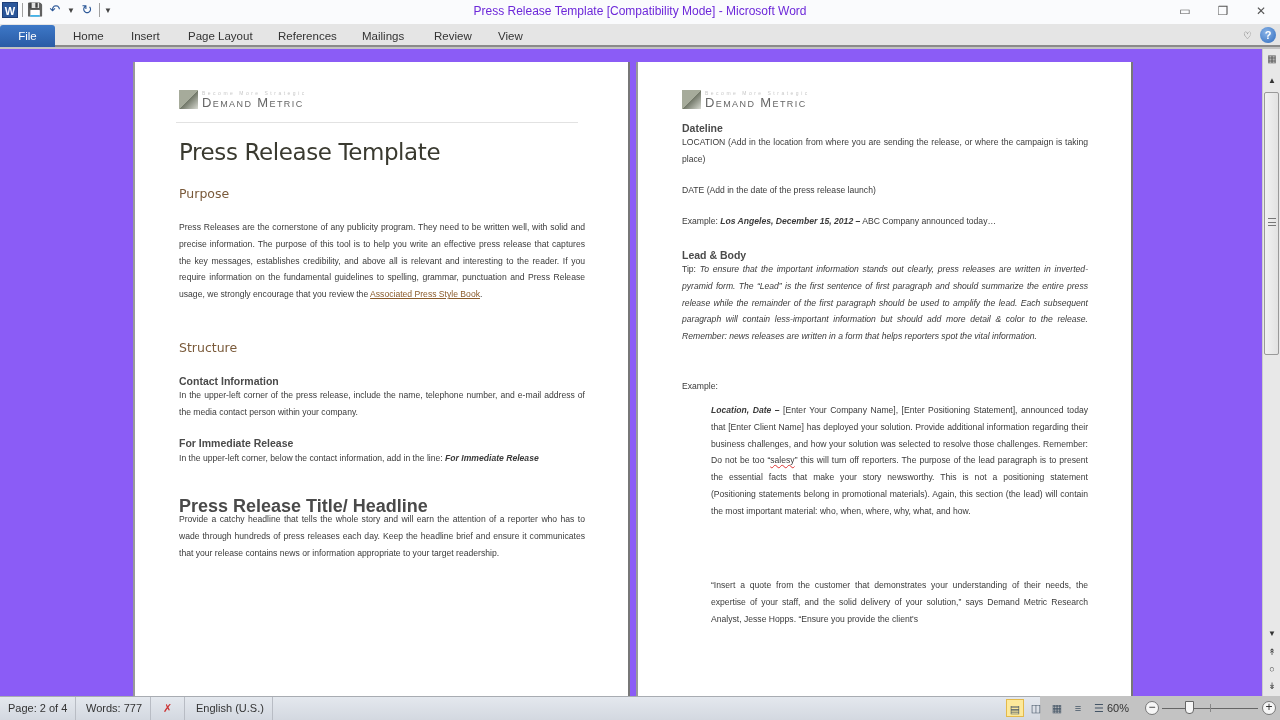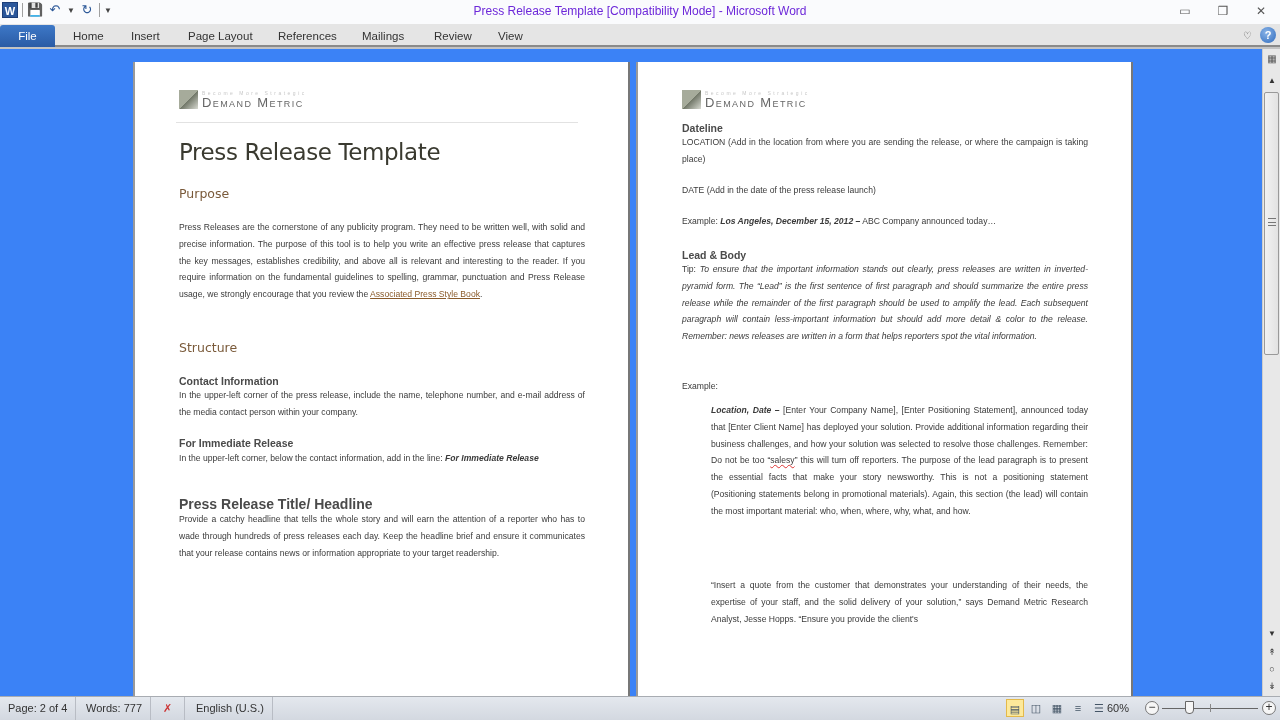--- a/index.html
+++ b/index.html
@@ -19,56 +19,56 @@
 
   
   .tabbar { position: absolute; left: 0; top: 24px; width: 1280px; height: 23px; background: #e5e5e5; border-bottom: 2px solid #8a8a8a; }
   .tab { position: absolute; top: 3px; height: 20px; font-size: 11.5px; color: #333; line-height: 18px; }
   .tab-file { left: 0; top: 1px; width: 55px; height: 22px; background: linear-gradient(#3d78c7, #2a5ba5); color: #fff; text-align: center; line-height: 22px; border-radius: 3px 3px 0 0; }
   .ribbon-right { position: absolute; right: 4px; top: 3px; display: flex; gap: 8px; align-items: center; }
   .chev { font-size: 10px; color: #555; }
   .help { width: 16px; height: 16px; border-radius: 50%; background: radial-gradient(circle at 40% 35%, #8ab4e8, #2f6bbd); color: #fff; font-size: 11px; font-weight: bold; text-align: center; line-height: 16px; }
 
   
-  .workspace { position: absolute; left: 0; top: 49px; width: 1262px; height: 647px; background: #3b82f6; overflow: hidden; }
+  .workspace { position: absolute; left: 0; top: 49px; width: 1262px; height: 647px; background: #8b5cf6; overflow: hidden; }
   .page { position: absolute; top: 13px; width: 493px; height: 660px; background: #fff; box-shadow: 2px 0 0 #777, -2px 0 0 #999; }
   .page-left { left: 135px; }
   .page-right { left: 638px; }
 
   .logo { position: absolute; top: 28px; display: flex; align-items: center; gap: 4px; }
   .logo-mark { width: 19px; height: 19px; background: linear-gradient(135deg, #a6ab9b 0%, #a6ab9b 50%, #6f7566 51%, #d8dad2 100%); }
   .logo-text { display: flex; flex-direction: column; }
   .logo-tag { font-size: 5px; letter-spacing: 2.5px; color: #c8c8c8; line-height: 6px; }
   .logo-name { font-size: 13px; letter-spacing: 1.4px; color: #666; line-height: 13px; font-variant: small-caps; }
 
   .rule { position: absolute; left: 41px; top: 60px; width: 402px; height: 1px; background: #e2e2e2; }
 
   .h-title { position: absolute; left: 44px; top: 77px; font-size: 23px; color: #3a3a30; font-family: "DejaVu Sans", sans-serif; letter-spacing: -0.4px; }
   .h-section { position: absolute; left: 44px; font-size: 12.5px; color: #7a5a3a; font-family: "DejaVu Sans", sans-serif; }
   .h-sub { position: absolute; font-size: 10.5px; font-weight: bold; color: #4a4a4a; }
-  .h-sub-lg { font-size: 14px; }
+  .h-sub-lg { font-size: 18px; }
 
   .para { position: absolute; font-size: 8.6px; line-height: 16.8px; color: #3a3a3a; text-align: justify; text-align-last: left; }
   .para b { color: #3a3a3a; font-style: italic; }
   .para i { font-style: italic; }
   .link { color: #8a5a2a; text-decoration: underline; }
   .squiggle { text-decoration: underline wavy #d33; }
 
   
   .vscroll { position: absolute; left: 1262px; top: 49px; width: 18px; height: 647px; background: #e8e8e8; border-left: 1px solid #ccc; }
   .ruler-btn { position: absolute; left: 2px; top: 4px; width: 14px; height: 14px; font-size: 10px; text-align: center; color: #555; }
   .sc-up { position: absolute; left: 1px; top: 27px; width: 16px; height: 14px; font-size: 8px; text-align: center; color: #333; }
   .sc-thumb { position: absolute; left: 1px; top: 43px; width: 15px; height: 263px; background: linear-gradient(90deg, #f2f2f2, #e2e2e2); border: 1px solid #999; border-radius: 2px; }
   .sc-grip { position: absolute; left: 3px; top: 125px; width: 8px; height: 8px; border-top: 1px solid #777; border-bottom: 1px solid #777; }
   .sc-grip::after { content: ""; position: absolute; left: 0; top: 3px; width: 8px; height: 1px; background: #777; }
   .sc-down { position: absolute; left: 1px; top: 580px; width: 16px; height: 14px; font-size: 8px; text-align: center; color: #333; }
   .sc-nav { position: absolute; left: 1px; width: 16px; height: 14px; font-size: 9px; text-align: center; color: #444; }
 
   
-  .statusbar { position: absolute; left: 0; top: 696px; width: 1280px; height: 24px; background: linear-gradient(#e4e8ee, #d3d8e0); border-top: 1px solid #a8acb2; font-size: 11px; color: #333; }
+  .statusbar { position: absolute; left: 0; top: 696px; width: 1040px; height: 24px; background: linear-gradient(#e4e8ee, #d3d8e0); border-top: 1px solid #a8acb2; font-size: 11px; color: #333; }
   .sb-item { position: absolute; top: 0; height: 23px; line-height: 22px; padding: 0 8px; border-right: 1px solid #b8bcc4; }
   .view-btns { position: absolute; left: 1006px; top: 2px; display: flex; gap: 3px; }
   .vbtn { width: 18px; height: 18px; font-size: 11px; text-align: center; line-height: 18px; color: #456; }
   .vbtn.active { background: #fde99a; border: 1px solid #e3b94a; }
   .zoom-pct { position: absolute; left: 1107px; top: 0; line-height: 22px; }
   .zoom-minus, .zoom-plus { position: absolute; top: 4px; width: 14px; height: 14px; border: 1px solid #777; border-radius: 50%; text-align: center; line-height: 11px; font-size: 12px; background: #f6f6f6; }
   .zoom-minus { left: 1145px; }
   .zoom-plus { left: 1262px; }
   .zoom-track { position: absolute; left: 1162px; top: 11px; width: 96px; height: 1px; background: #666; }
   .zoom-thumb { position: absolute; left: 1185px; top: 4px; width: 9px; height: 13px; background: #f6f6f6; border: 1px solid #666; border-radius: 0 0 4px 4px; }

